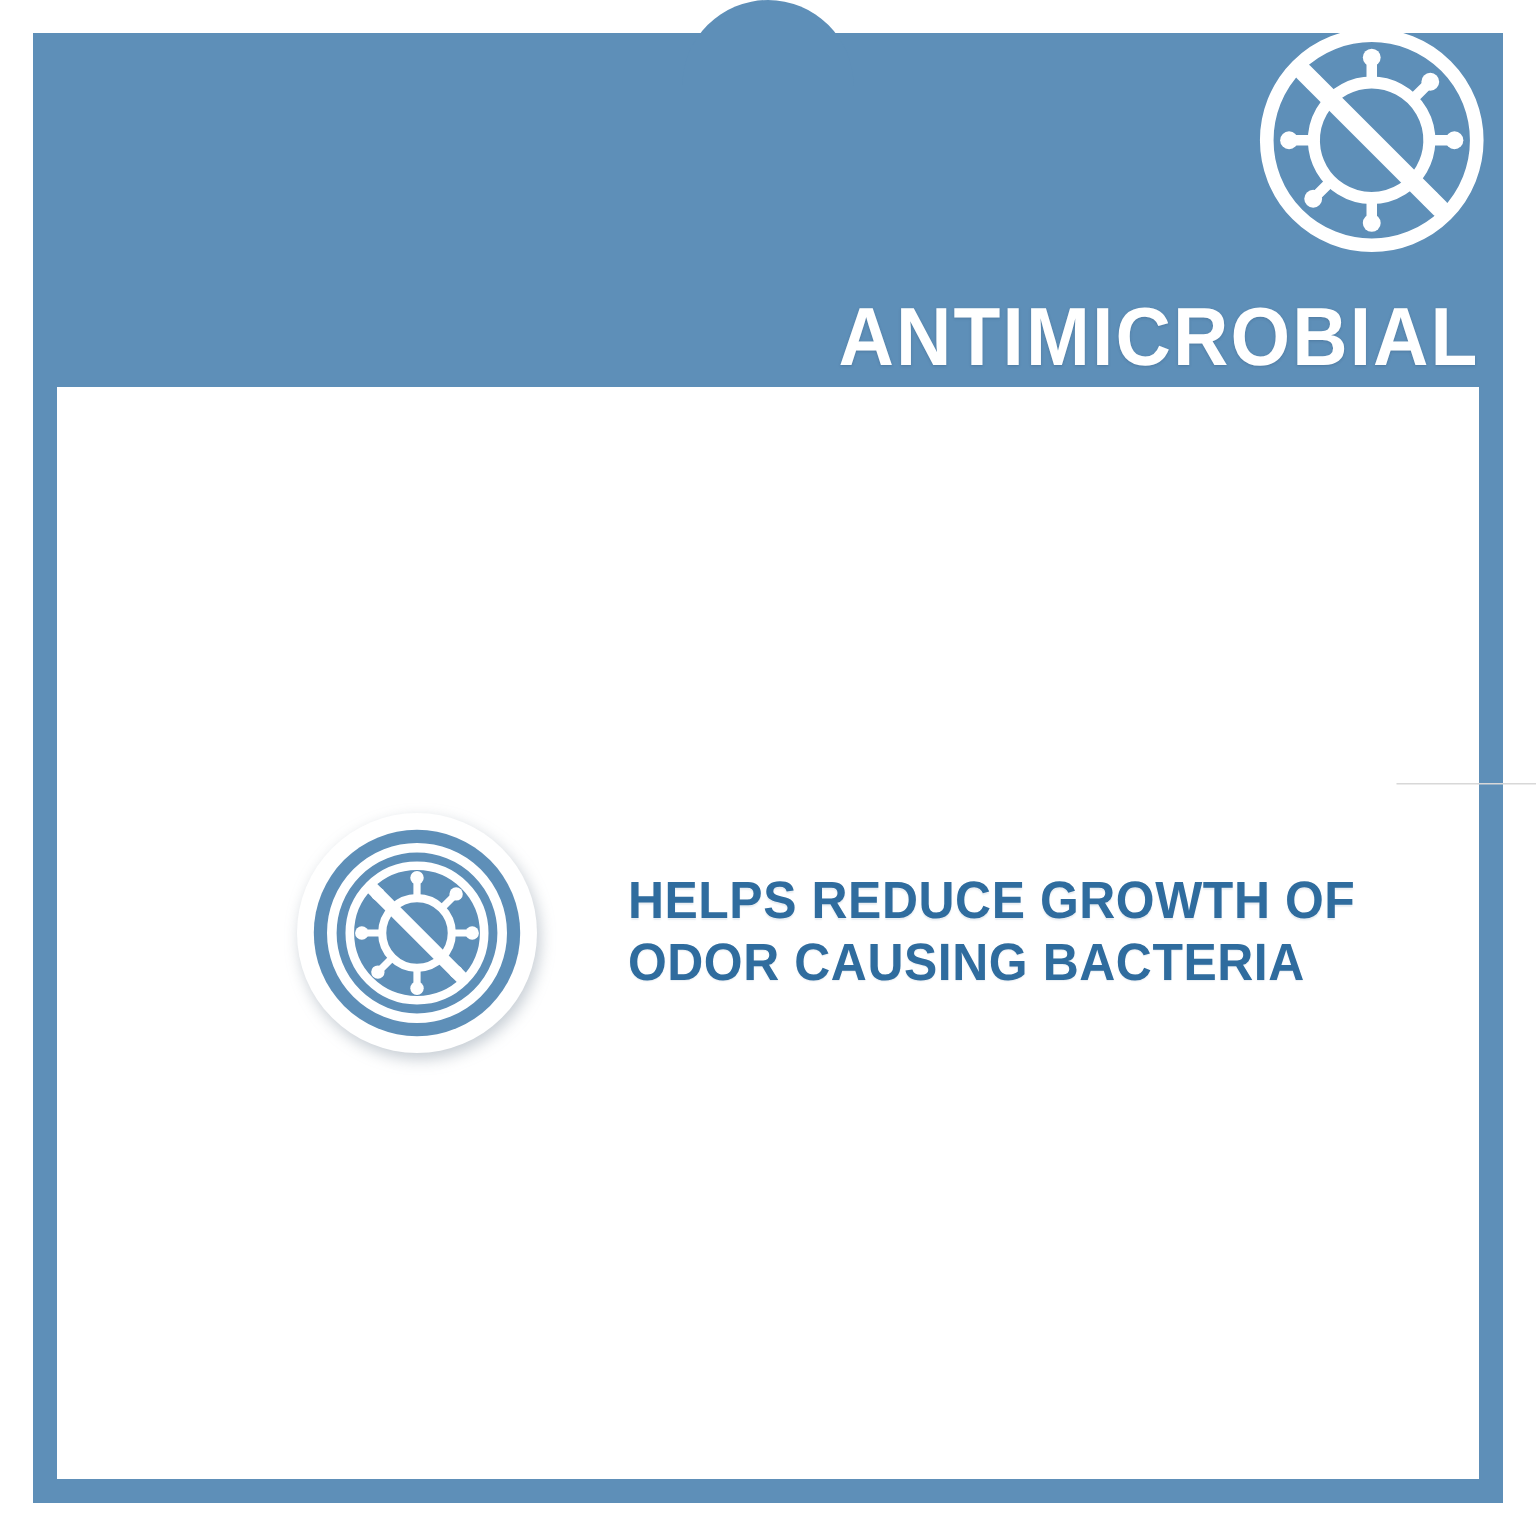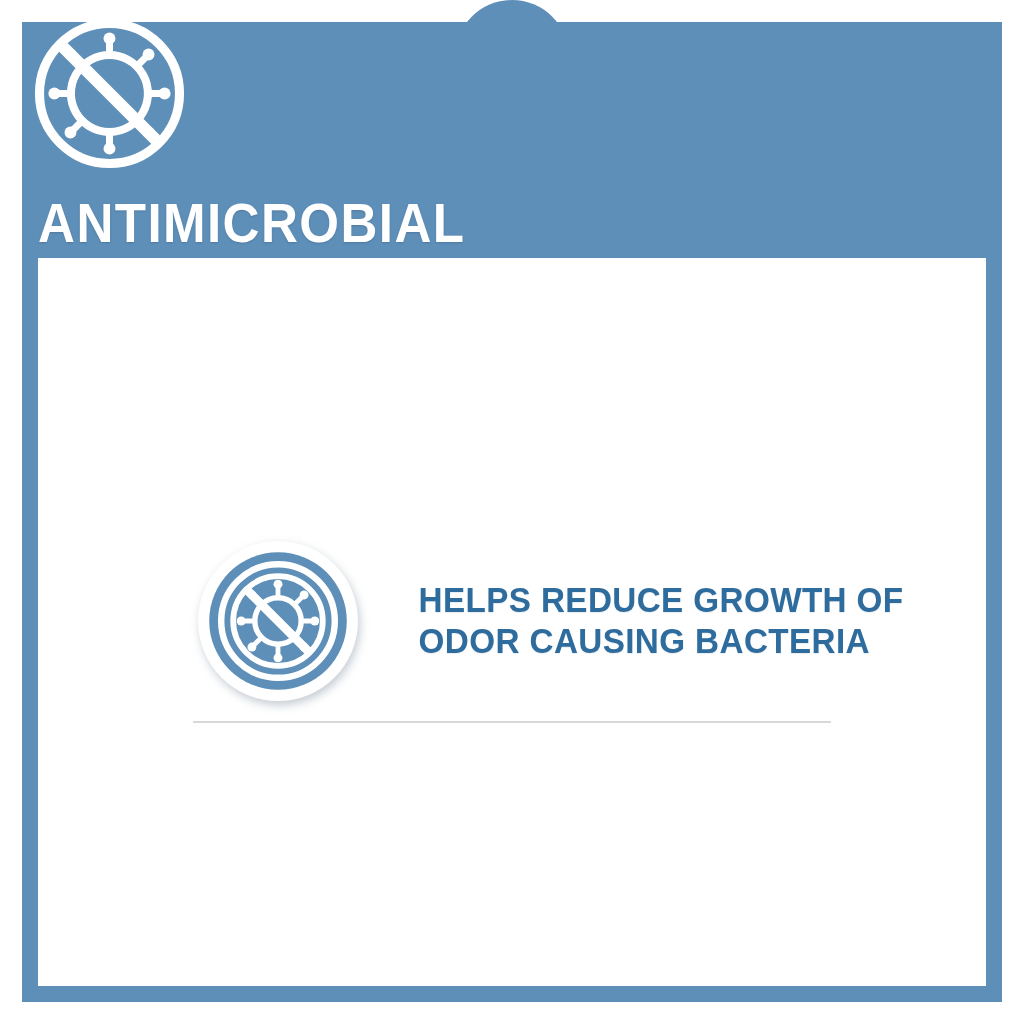--- a/index.html
+++ b/index.html
@@ -48,21 +48,21 @@
   
   .header {
     position: absolute;
     left: 22px;
     top: 22px;
     width: 980px;
     height: 236px;
     z-index: 2;
     display: flex;
     flex-direction: column;
-    align-items: flex-start;
+    align-items: flex-end;
   }
 
   .header-icon {
     margin-top: -16px;
   }
 
   .header-title {
     margin-top: 6px;
     color: #ffffff;
     font-size: 55px;
@@ -86,21 +86,21 @@
     z-index: 3;
     display: flex;
     flex-direction: column;
     justify-content: center;
     padding: 0;
     box-sizing: border-box;
   }
 
   .rows {
     display: flex;
-    flex-direction: column;
+    flex-direction: row;
     width: 100%;
   }
 
   .feature-row {
     display: flex;
     align-items: center;
     height: 200px;
     padding-left: 160px;
     box-sizing: border-box;
   }

